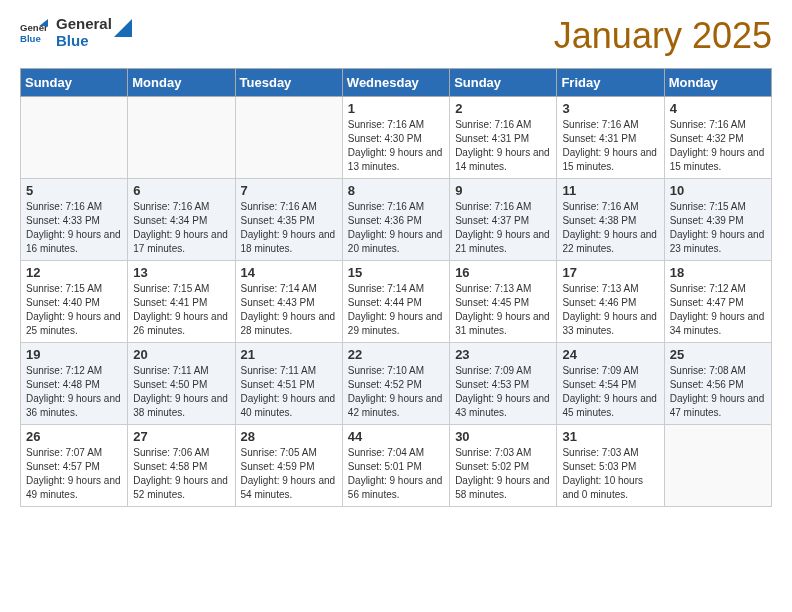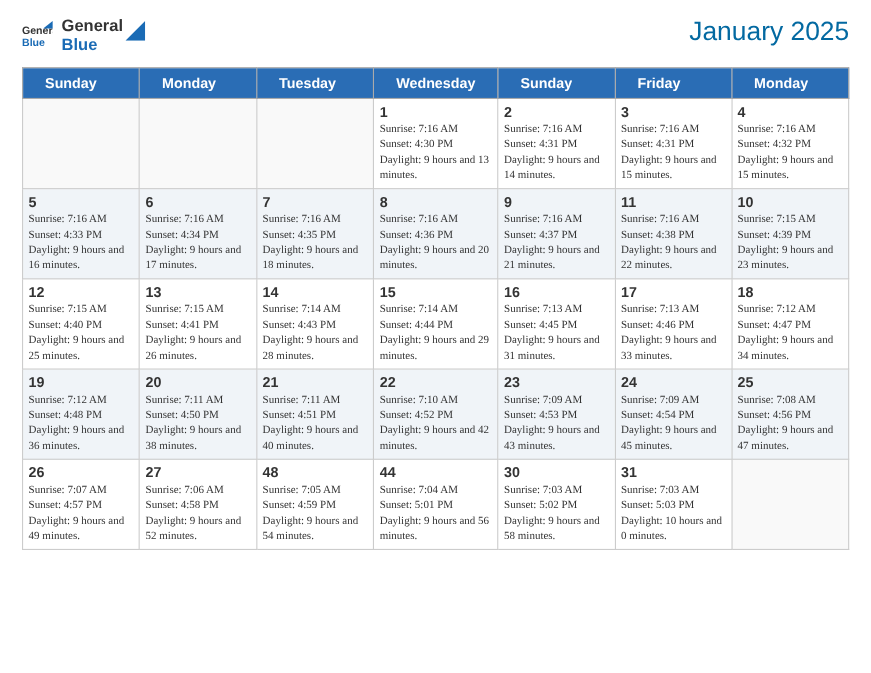--- a/index.html
+++ b/index.html
@@ -31,40 +31,40 @@
       line-height: 1.1;
     }
     .logo-icon {
       width: 28px;
       height: 28px;
     }
     .title-block {
       text-align: right;
     }
     .month-title {
-      font-size: 24px;
+      font-size: 36px;
       font-weight: normal;
-      color: #0369a1;
+      color: #a16207;
       line-height: 1.1;
     }
     .location {
       font-size: 15px;
       color: #555;
     }
     .calendar {
       width: 100%;
       border-collapse: collapse;
       border: 1px solid #aaa;
     }
     .calendar th {
       background: #2a6db5;
       color: #fff;
       font-size: 13px;
       font-weight: bold;
-      padding: 6px 20px;
+      padding: 6px 4px;
       text-align: left;
       border: 1px solid #aaa;
     }
     .calendar td {
       vertical-align: top;
       border: 1px solid #ccc;
       padding: 4px 5px;
       width: 107px;
       min-height: 75px;
       font-size: 10.5px;
@@ -81,21 +81,20 @@
       font-size: 13px;
       font-weight: bold;
       color: #333;
       display: block;
       margin-bottom: 2px;
     }
     .day-info {
       font-size: 10px;
       color: #333;
       line-height: 1.4;
-      font-family: Liberation Serif, serif;
     }
     .empty-cell {
       background: #f9f9f9 !important;
     }
   </style>
 </head>
 <body>
 
 <div class="page">
   <div class="header">
@@ -246,21 +245,21 @@
         <tr>
           <td>
             <span class="day-number">26</span>
             <div class="day-info">Sunrise: 7:07 AM<br>Sunset: 4:57 PM<br>Daylight: 9 hours and 49 minutes.</div>
           </td>
           <td>
             <span class="day-number">27</span>
             <div class="day-info">Sunrise: 7:06 AM<br>Sunset: 4:58 PM<br>Daylight: 9 hours and 52 minutes.</div>
           </td>
           <td>
-            <span class="day-number">48</span>
+            <span class="day-number">28</span>
             <div class="day-info">Sunrise: 7:05 AM<br>Sunset: 4:59 PM<br>Daylight: 9 hours and 54 minutes.</div>
           </td>
           <td>
             <span class="day-number">44</span>
             <div class="day-info">Sunrise: 7:04 AM<br>Sunset: 5:01 PM<br>Daylight: 9 hours and 56 minutes.</div>
           </td>
           <td>
             <span class="day-number">30</span>
             <div class="day-info">Sunrise: 7:03 AM<br>Sunset: 5:02 PM<br>Daylight: 9 hours and 58 minutes.</div>
           </td>

